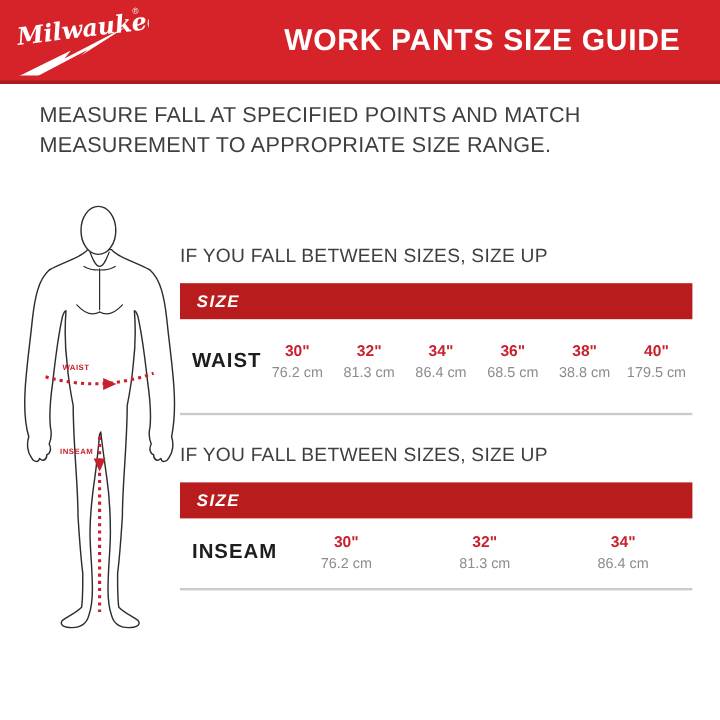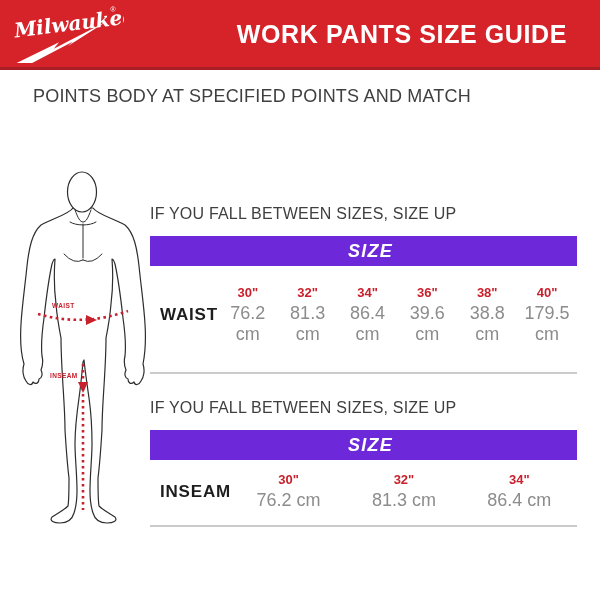--- a/index.html
+++ b/index.html
@@ -24,53 +24,54 @@
     position:absolute;left:33px;top:84px;width:480px;
     font-size:18px;line-height:25px;color:#3F3F3F;letter-spacing:0.2px;
   }
   
   .figure-wrap{position:absolute;left:12px;top:158px;width:148px;height:372px;}
   
   .right-col{position:absolute;left:150px;top:205px;width:427px;}
   .size-note{font-size:16px;color:#3F3F3F;margin:0 0 13px 0;letter-spacing:0.2px;}
   .note-gap{margin-top:25px;}
   .size-bar{
-    height:30px;background:#6d28d9;color:#fff;display:flex;align-items:center;
+    height:30px;background:#b91c1c;color:#fff;display:flex;align-items:center;
     padding-left:14px;box-sizing:border-box;
-    font-size:18px;font-weight:bold;font-style:italic;letter-spacing:1.2px;justify-content:center;
+    font-size:14px;font-weight:bold;font-style:italic;letter-spacing:1.2px;
   }
   .size-row{display:flex;align-items:center;}
   .row-waist{padding:19px 0 27px 0;}
   .row-inseam{padding:12px 0 14px 0;}
   .row-label{
     flex:0 0 65px;font-weight:bold;font-size:17px;color:#1D1D1D;
     letter-spacing:0.8px;padding-left:10px;box-sizing:border-box;white-space:nowrap;
   }
   .cols{flex:1;display:flex;}
   .col{flex:1;text-align:center;}
   .in{color:#C8202C;font-weight:bold;font-size:13px;margin-bottom:3px;}
-  .cm{color:#8C8C8C;font-size:18px;}
+  .cm{color:#8C8C8C;font-size:12px;}
   .divider{border-top:2px solid #CBCBCB;height:0;}
 </style>
 </head>
 <body>
 
 <div class="header">
   <svg class="logo-svg" width="112" height="58" viewBox="0 0 112 58" aria-hidden="true">
     <g transform="rotate(-7 56 28)">
       <text x="3" y="26" fill="#ffffff" font-family="DejaVu Serif, serif" font-style="italic" font-weight="bold" font-size="20">Milwaukee</text>
       <text x="101" y="12" fill="#ffffff" font-size="7">®</text>
       <polygon fill="#ffffff" points="0,52 46,36 40,42 96,21 54,41 60,37 10,56"></polygon>
     </g>
   </svg>
   <div class="title">WORK PANTS SIZE GUIDE</div>
 </div>
 
 <div class="intro">
-  <div>POINTS BODY AT SPECIFIED POINTS AND MATCH</div>
+  <div>MEASURE FALL AT SPECIFIED POINTS AND MATCH</div>
+  <div>MEASUREMENT TO APPROPRIATE SIZE RANGE.</div>
 </div>
 
 <div class="figure-wrap">
   <svg width="148" height="372" viewBox="0 0 148 372" aria-hidden="true">
     <g fill="#ffffff" stroke="#2D2D2D" stroke-width="1.2" stroke-linejoin="round" stroke-linecap="round">
 
       <path d="
         M61,50
         C57,56 42,60 29,67 C20,75 17,90 15,108 C13,128 10,148 9,166
         C8,182 9,196 12,206 C10,212 11,219 14,223 C16,227 20,228 21,224
@@ -130,21 +131,21 @@
       <div class="col">
         <div class="in">32"</div>
         <div class="cm">81.3 cm</div>
       </div>
       <div class="col">
         <div class="in">34"</div>
         <div class="cm">86.4 cm</div>
       </div>
       <div class="col">
         <div class="in">36"</div>
-        <div class="cm">39.6 cm</div>
+        <div class="cm">68.5 cm</div>
       </div>
       <div class="col">
         <div class="in">38"</div>
         <div class="cm">38.8 cm</div>
       </div>
       <div class="col">
         <div class="in">40"</div>
         <div class="cm">179.5 cm</div>
       </div>
     </div>

